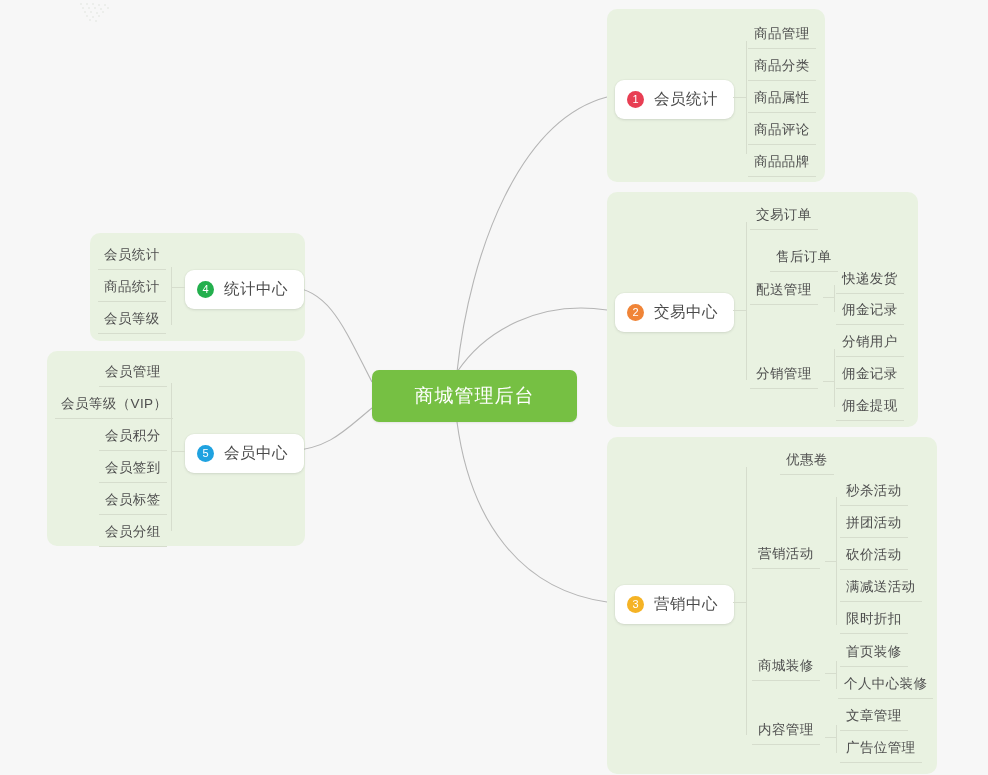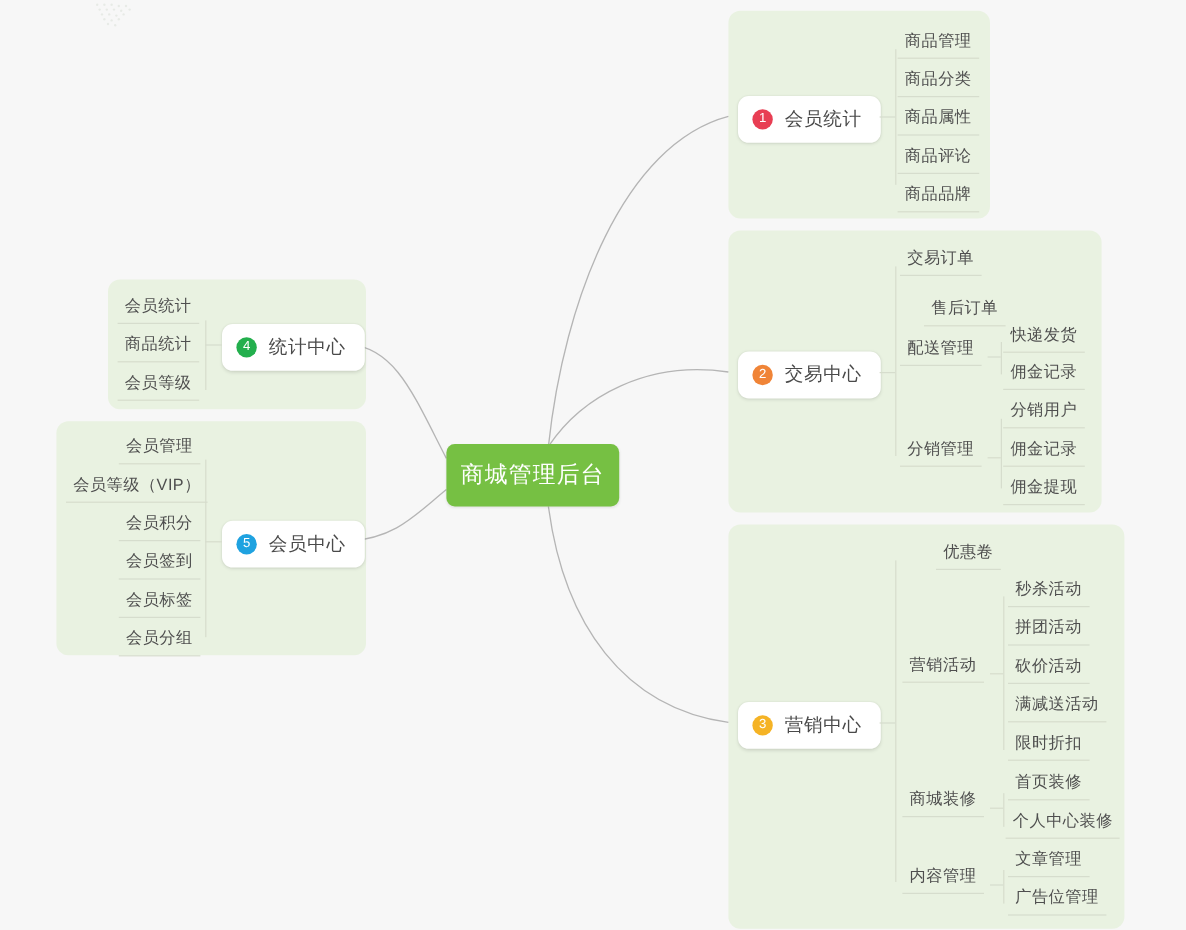--- a/index.html
+++ b/index.html
@@ -43,21 +43,21 @@
     font-family: "Liberation Sans", sans-serif;
   }
   .branch-label {
     font-size: 15.5px; color: #4a4a4a; letter-spacing: .5px;
   }
 
   
   #center-node {
     position: absolute;
     left: 372px; top: 370px;
-    width: 144px; height: 52px;
+    width: 205px; height: 52px;
     background: #76c043;
     border-radius: 7px;
     display: flex; align-items: center; justify-content: center;
     color: #ffffff; font-size: 19px; letter-spacing: 1px;
     box-shadow: 0 1px 2px rgba(0,0,0,.08);
   }
 
   
   .leaf {
     position: absolute;

